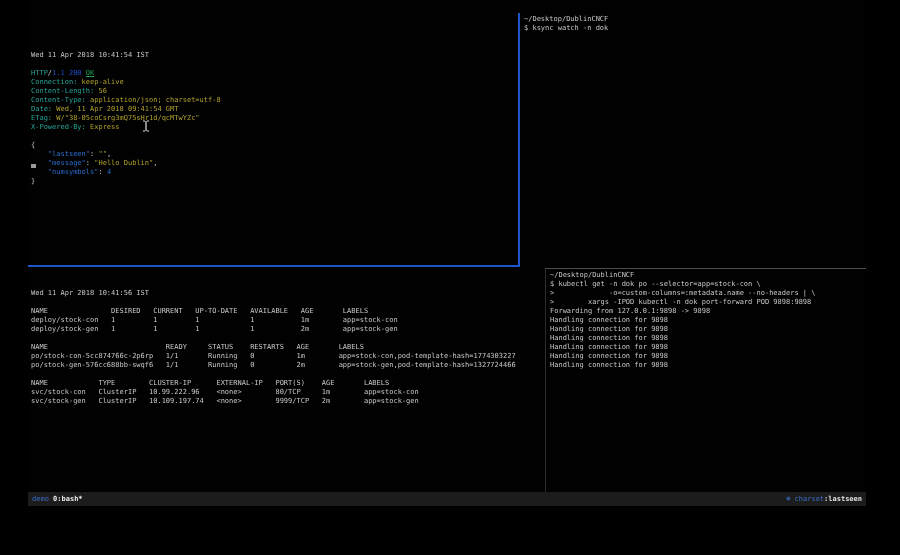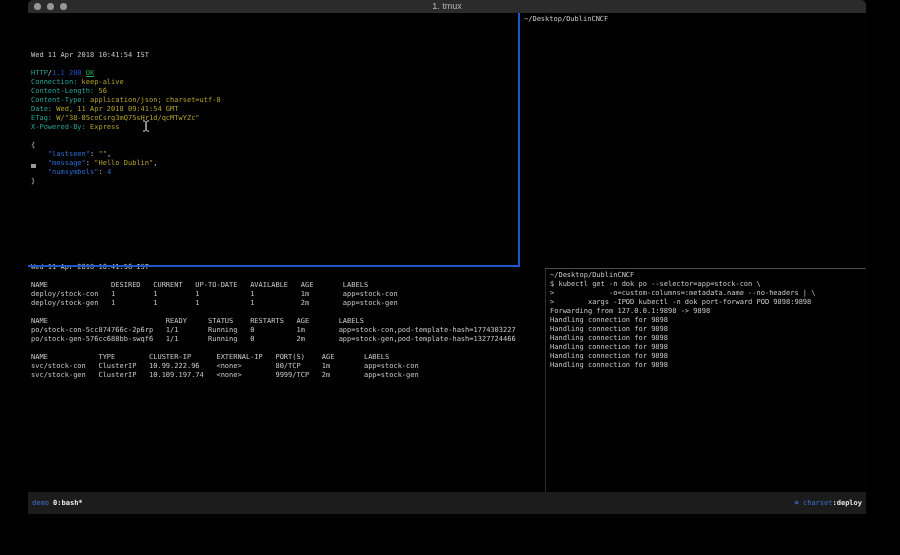--- a/index.html
+++ b/index.html
@@ -25,85 +25,77 @@
   }
   .term{position:absolute;left:0;top:13px;width:838px;height:479px;}
   .pane{
     position:absolute;overflow:hidden;
     font:7px/9px "DejaVu Sans Mono","Liberation Mono",monospace;
     color:#c9c9c9;white-space:pre;
     padding:2px 0 0 3px;box-sizing:border-box;
   }
   .pane-tl{left:0;top:0;width:490px;height:292px;}
   .pane-tr{left:493px;top:0;width:345px;height:255px;}
-  .pane-bl{left:0;top:248px;width:516px;height:223px;}
+  .pane-bl{left:0;top:274px;width:516px;height:223px;}
   .pane-br{left:519px;top:256px;width:319px;height:223px;}
   .tline{min-height:9px;height:9px;}
   
   .div-v-blue{position:absolute;left:490px;top:0;width:2px;height:254px;background:#1e55c8;}
   .div-h-blue{position:absolute;left:0;top:252px;width:492px;height:2px;background:#1e55c8;}
   .div-h-gray{position:absolute;left:517px;top:255px;width:321px;height:1px;background:#4d4d4d;}
   .div-v-dark{position:absolute;left:517px;top:256px;width:1px;height:223px;background:#2c2c2c;}
   
   .c-fg{color:#c9c9c9;text-align:right;}
   .c-cyan{color:#29a598;}
   .c-yellow{color:#b3a32e;margin-top:36px;}
   .c-blue{color:#2e6fd4;}
   .c-dblue{color:#1f4fc8;}
   .c-green{color:#21a155;text-decoration:underline;}
   .c-sblue{color:#3d6fd1;}
   .c-whiteb{color:#ececec;font-weight:bold;}
   .c-white2{color:#e2e2e2;font-weight:bold;}
   .cursor-block{position:absolute;left:3px;top:151px;width:5px;height:4px;background:#9a9a9a;}
   .ibeam{position:absolute;left:114px;top:107px;width:8px;height:12px;}
   .statusbar{
-    position:absolute;left:0;top:492px;width:838px;height:22px;background:#1c1c1c;
+    position:absolute;left:0;top:492px;width:838px;height:14px;background:#1c1c1c;
     display:flex;justify-content:space-between;align-items:center;
     font:7px/13px "DejaVu Sans Mono","DejaVu Sans",monospace;
     padding:0 4px;box-sizing:border-box;
   }
   .statusbar .tline{height:13px;line-height:13px;min-height:13px;white-space:pre;}
 </style>
 </head>
 <body>
 
 <div class="window">
 
-  <div class="titlebar">
-    <div class="lights">
-      <span class="light"></span>
-      <span class="light"></span>
-      <span class="light"></span>
-    </div>
-    <div class="title">1. tmux</div>
-  </div>
 
   <div class="term">
 
     <div class="pane pane-tl">
       <div class="cursor-block"></div>
       <svg class="ibeam" viewBox="0 0 8 12">
         <path d="M1 1 H3 M5 1 H7 M4 1 V11 M1 11 H3 M5 11 H7" stroke="#e6e6e6" stroke-width="1.2" fill="none"></path>
       </svg>
     <div class="tline"><span class="c-fg">Wed 11 Apr 2018 10:41:54 IST</span></div><div class="tline"></div><div class="tline"><span class="c-cyan">HTTP</span><span class="c-fg">/</span><span class="c-dblue">1.1 200</span><span class="c-fg"> </span><span class="c-green">OK</span></div><div class="tline"><span class="c-cyan">Connection:</span><span class="c-yellow"> keep-alive</span></div><div class="tline"><span class="c-cyan">Content-Length:</span><span class="c-yellow"> 56</span></div><div class="tline"><span class="c-cyan">Content-Type:</span><span class="c-yellow"> application/json; charset=utf-8</span></div><div class="tline"><span class="c-cyan">Date:</span><span class="c-yellow"> Wed, 11 Apr 2018 09:41:54 GMT</span></div><div class="tline"><span class="c-cyan">ETag:</span><span class="c-yellow"> W/"38-05coCsrg3mQ75sHr1d/qcMTwYZc"</span></div><div class="tline"><span class="c-cyan">X-Powered-By:</span><span class="c-yellow"> Express</span></div><div class="tline"></div><div class="tline"><span class="c-fg">{</span></div><div class="tline"><span class="c-fg">    </span><span class="c-blue">"lastseen"</span><span class="c-fg">: </span><span class="c-yellow">""</span><span class="c-fg">,</span></div><div class="tline"><span class="c-fg">    </span><span class="c-blue">"message"</span><span class="c-fg">: </span><span class="c-yellow">"Hello Dublin"</span><span class="c-fg">,</span></div><div class="tline"><span class="c-fg">    </span><span class="c-blue">"numsymbols"</span><span class="c-fg">: </span><span class="c-blue">4</span></div><div class="tline"><span class="c-fg">}</span></div></div>
 
-    <div class="pane pane-tr"><div class="tline"><span class="c-fg">~/Desktop/DublinCNCF</span></div></div>
+    <div class="pane pane-tr"><div class="tline"><span class="c-fg">~/Desktop/DublinCNCF</span></div><div class="tline"><span class="c-fg">$ ksync watch -n dok</span></div></div>
 
     <div class="pane pane-bl"><div class="tline"><span class="c-fg">Wed 11 Apr 2018 10:41:56 IST</span></div><div class="tline"></div><div class="tline"><span class="c-fg">NAME               DESIRED   CURRENT   UP-TO-DATE   AVAILABLE   AGE       LABELS</span></div><div class="tline"><span class="c-fg">deploy/stock-con   1         1         1            1           1m        app=stock-con</span></div><div class="tline"><span class="c-fg">deploy/stock-gen   1         1         1            1           2m        app=stock-gen</span></div><div class="tline"></div><div class="tline"><span class="c-fg">NAME                            READY     STATUS    RESTARTS   AGE       LABELS</span></div><div class="tline"><span class="c-fg">po/stock-con-5cc874766c-2p6rp   1/1       Running   0          1m        app=stock-con,pod-template-hash=1774303227</span></div><div class="tline"><span class="c-fg">po/stock-gen-576cc688bb-swqf6   1/1       Running   0          2m        app=stock-gen,pod-template-hash=1327724466</span></div><div class="tline"></div><div class="tline"><span class="c-fg">NAME            TYPE        CLUSTER-IP      EXTERNAL-IP   PORT(S)    AGE       LABELS</span></div><div class="tline"><span class="c-fg">svc/stock-con   ClusterIP   10.99.222.96    &lt;none&gt;        80/TCP     1m        app=stock-con</span></div><div class="tline"><span class="c-fg">svc/stock-gen   ClusterIP   10.109.197.74   &lt;none&gt;        9999/TCP   2m        app=stock-gen</span></div></div>
 
     <div class="pane pane-br"><div class="tline"><span class="c-fg">~/Desktop/DublinCNCF</span></div><div class="tline"><span class="c-fg">$ kubectl get -n dok po --selector=app=stock-con \</span></div><div class="tline"><span class="c-fg">&gt;             -o=custom-columns=:metadata.name --no-headers | \</span></div><div class="tline"><span class="c-fg">&gt;        xargs -IPOD kubectl -n dok port-forward POD 9898:9898</span></div><div class="tline"><span class="c-fg">Forwarding from 127.0.0.1:9898 -&gt; 9898</span></div><div class="tline"><span class="c-fg">Handling connection for 9898</span></div><div class="tline"><span class="c-fg">Handling connection for 9898</span></div><div class="tline"><span class="c-fg">Handling connection for 9898</span></div><div class="tline"><span class="c-fg">Handling connection for 9898</span></div><div class="tline"><span class="c-fg">Handling connection for 9898</span></div><div class="tline"><span class="c-fg">Handling connection for 9898</span></div></div>
 
     <div class="div-v-blue"></div>
     <div class="div-h-blue"></div>
     <div class="div-h-gray"></div>
     <div class="div-v-dark"></div>
   </div>
 
   <div class="statusbar">
     <div>
         <div class="tline"><span class="c-sblue">demo </span><span class="c-whiteb">0:bash*</span></div>
       </div>
     <div>
-        <div class="tline"><span class="c-sblue">☸ charset</span><span class="c-white2">:deploy</span></div>
+        <div class="tline"><span class="c-sblue">☸ charset</span><span class="c-white2">:lastseen</span></div>
       </div>
   </div>
 
 </div>
 
 </body></html>

